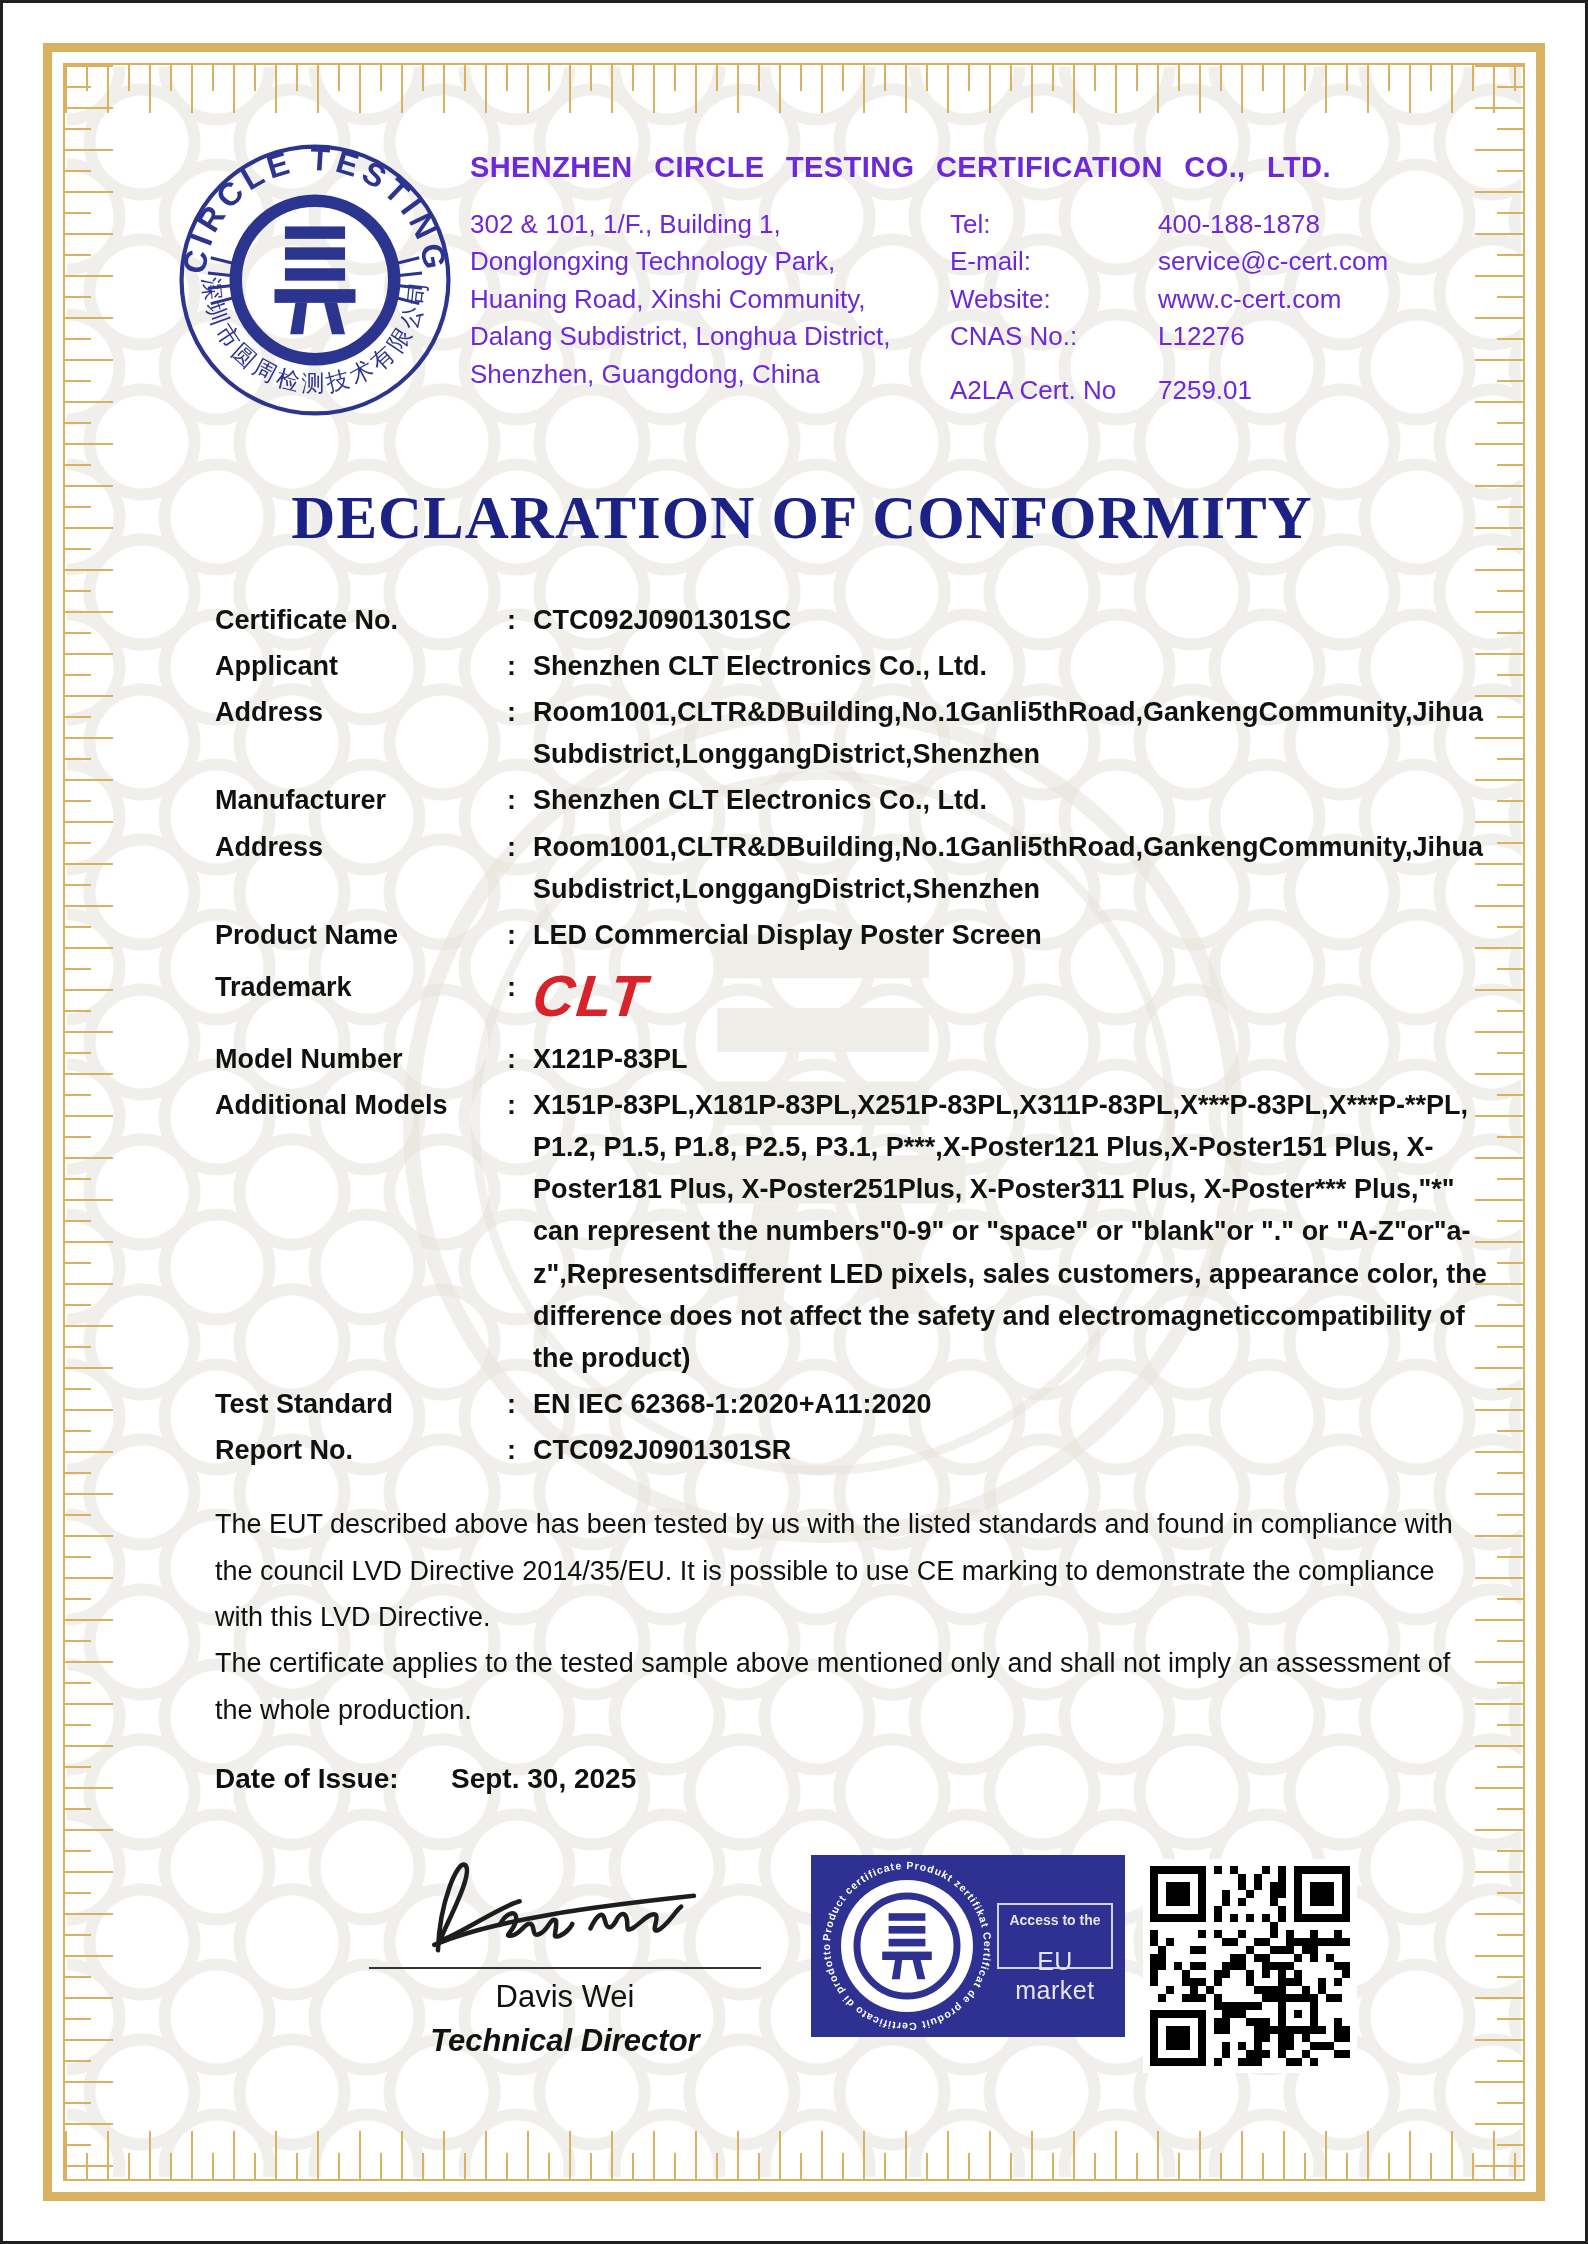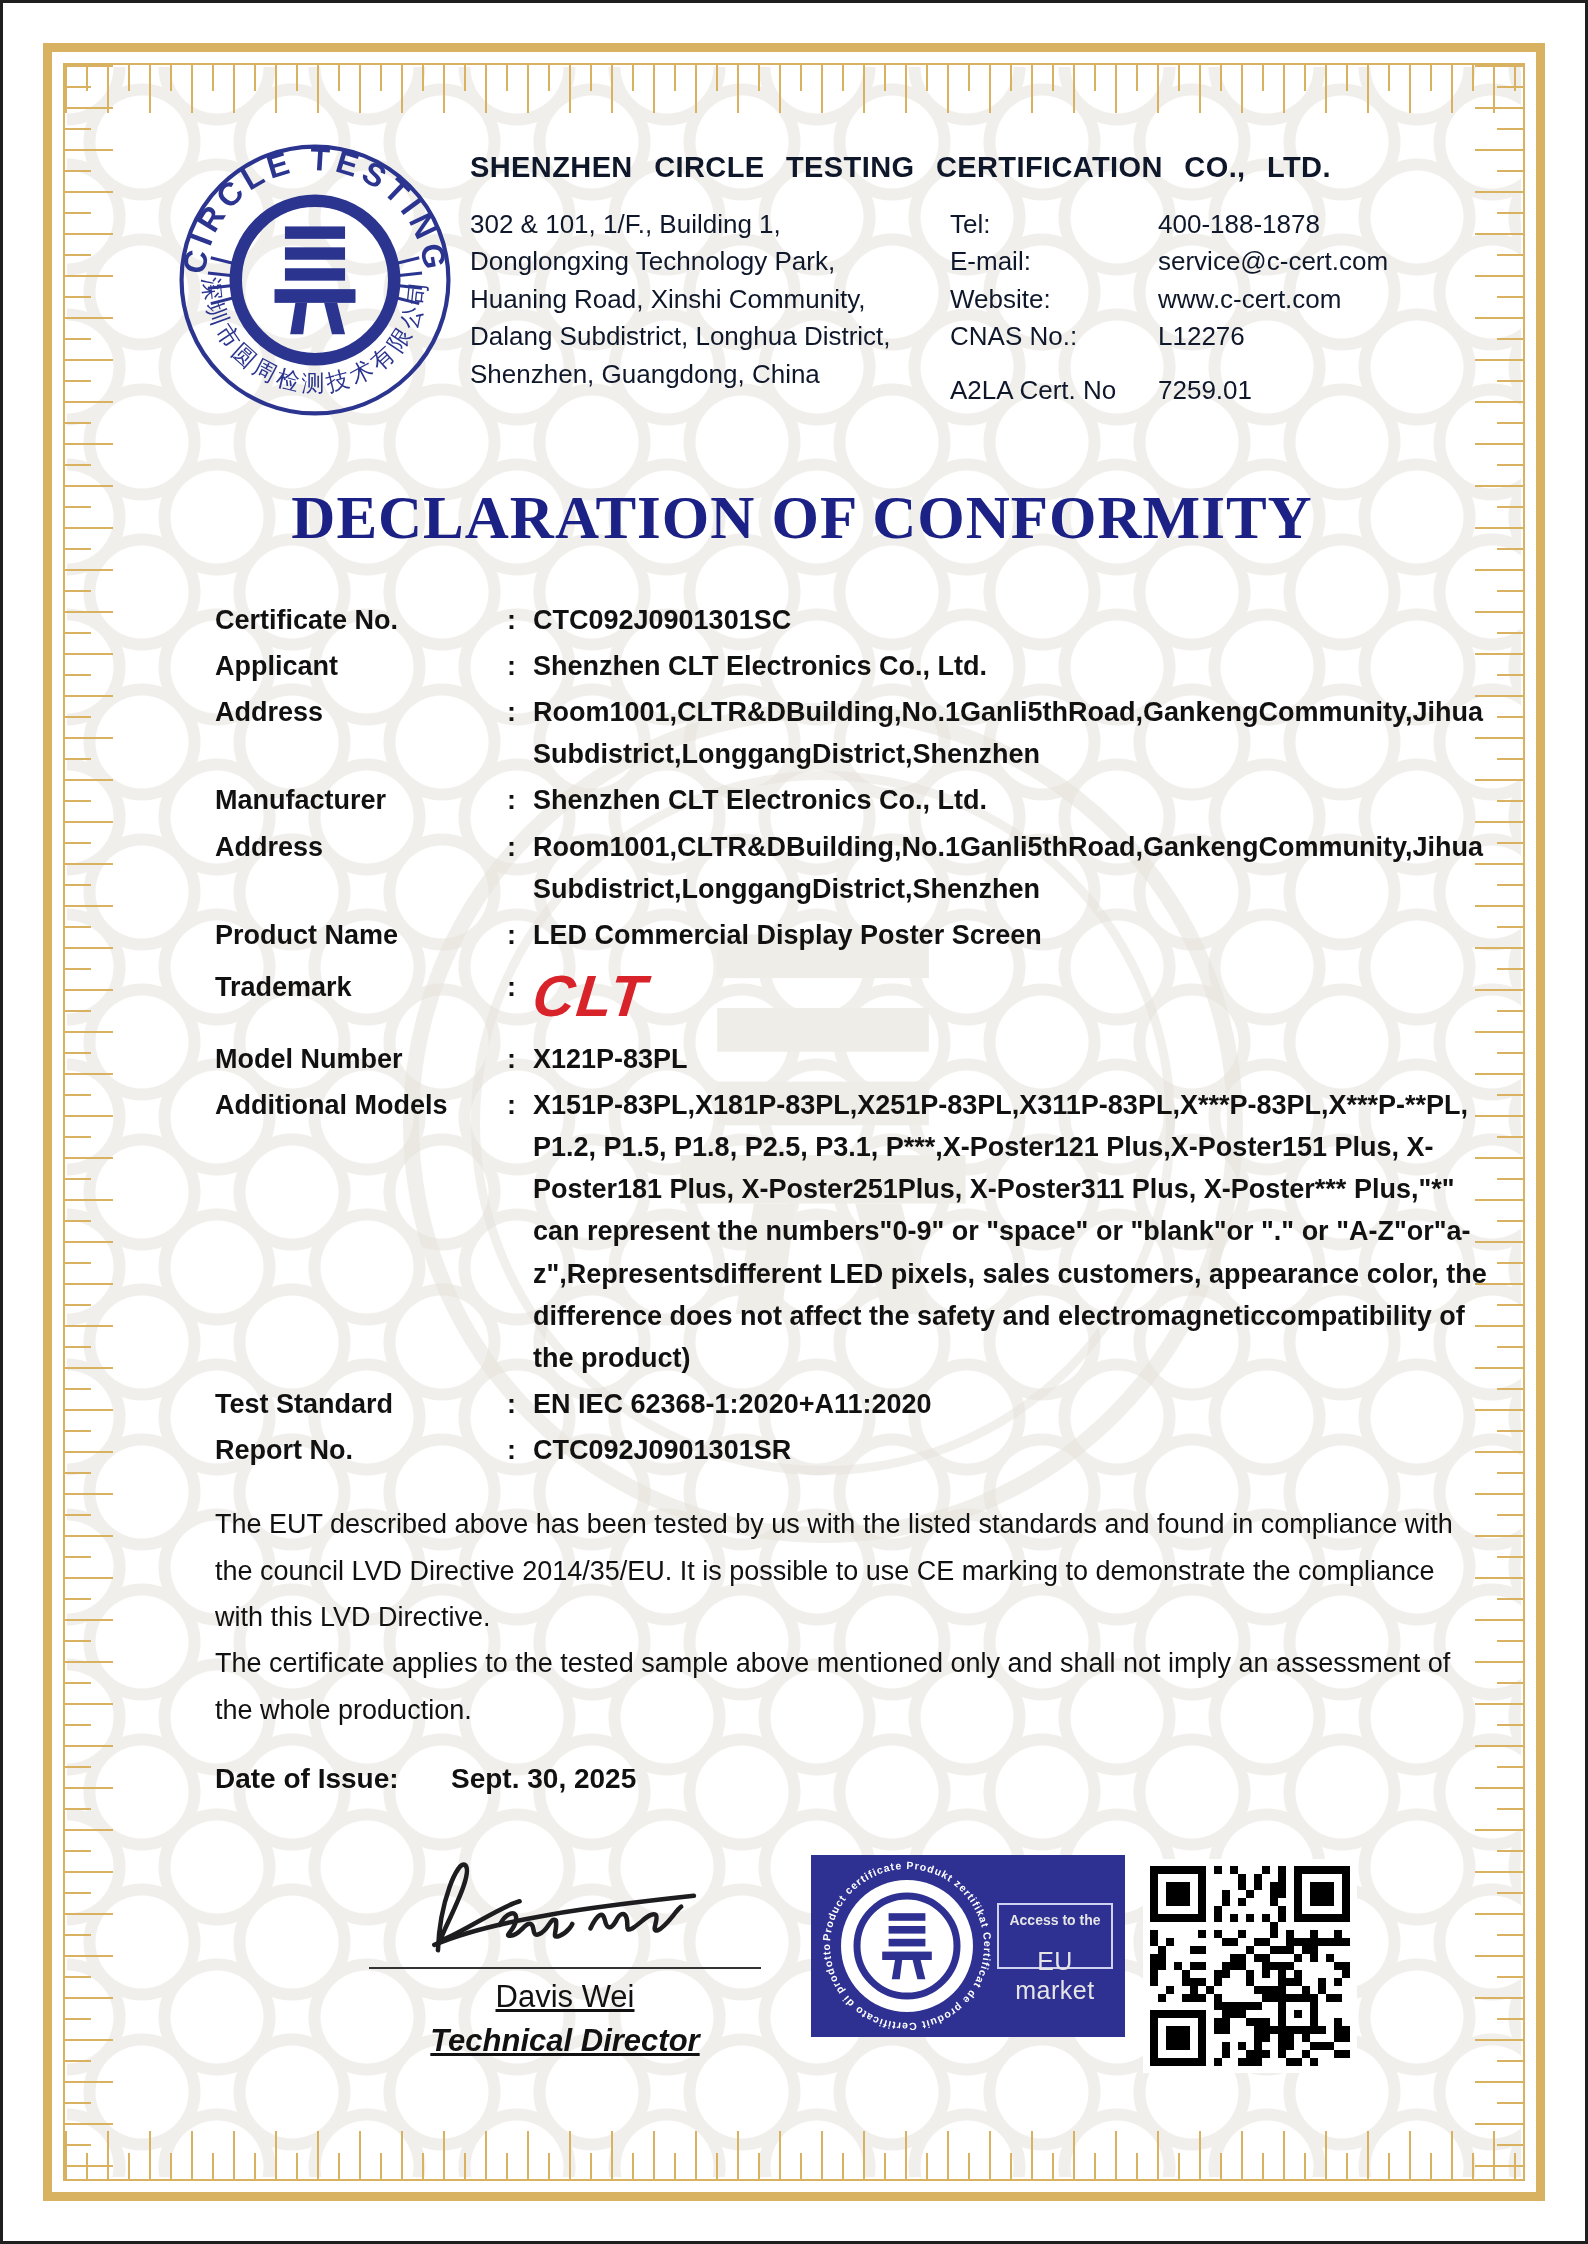--- a/index.html
+++ b/index.html
@@ -39,21 +39,21 @@
     background-position:0 0,75px 75px;
   }
   .wm-center { position:absolute; left:820px; top:1120px; width:840px; height:840px;
     transform:translate(-50%,-50%); border:16px solid rgba(230,226,219,.55); border-radius:50%; z-index:0; }
   .wm-center::after { content:""; position:absolute; inset:52px; border:9px solid rgba(230,226,219,.5); border-radius:50%; }
   .wm-glyph { position:absolute; left:820px; top:1120px; transform:translate(-50%,-50%); z-index:0; color:#efede8; }
   
   .content { position:absolute; left:115px; top:0; width:1368px; z-index:1; }
   .header { display:flex; margin:138px 0 0 58px; }
   .seal { width:278px; height:278px; flex:0 0 278px; color:#2b3590; }
-  .header-text { flex:1; padding:10px 0 0 16px; color:#0f172a; }
+  .header-text { flex:1; padding:10px 0 0 16px; color:#6d28d9; }
   .company-name { font-size:29px; font-weight:bold; letter-spacing:.4px; word-spacing:13px; }
   .header-cols { display:flex; margin-top:22px; }
   .hq-address { width:480px; font-size:26px; line-height:1.44; }
   .contacts { flex:1; font-size:26px; }
   .contact-row { display:flex; line-height:1.44; }
   .contact-row.gap { margin-top:16px; }
   .contact-label { width:208px; }
   .doc-title { margin-top:64px; text-align:center; font-family:"Liberation Serif", serif;
     font-weight:bold; font-size:61px; color:#1c2185; letter-spacing:1px; }
   .details { margin:46px 0 0 97px; width:1272px; }
@@ -61,21 +61,21 @@
   .drow.tm { align-items:flex-start; margin:10px 0; }
   .dlabel { width:292px; flex:0 0 292px; }
   .dcolon { width:26px; flex:0 0 26px; }
   .dvalue { flex:1; overflow-wrap:anywhere; }
   .clt-logo { display:inline-block; font-size:58px; font-weight:800; font-style:italic;
     color:#d8232a; letter-spacing:2px; line-height:1.05; transform:skewX(-6deg); }
   .paras { margin:30px 0 0 97px; width:1272px; font-size:27px; line-height:1.72; }
   .issue-row { display:flex; margin:30px 0 0 97px; font-size:28px; font-weight:bold; }
   .issue-label { width:236px; }
   
-  .sig-block { position:absolute; left:352px; top:1842px; width:420px; z-index:1; text-align:center;text-decoration:underline; }
+  .sig-block { position:absolute; left:352px; top:1842px; width:420px; z-index:1; text-align:center; }
   .sig-svg { width:370px; height:118px; }
   .sig-line { border-top:2px solid #333; width:392px; margin:0 auto; }
   .sig-name { font-size:31px; margin-top:10px; }
   .sig-title { font-size:31px; font-weight:bold; font-style:italic; margin-top:8px; }
   .eu-badge { position:absolute; left:808px; top:1852px; width:314px; height:182px;
     background:#2e3192; z-index:1; }
   .eu-badge svg { position:absolute; inset:0; }
   .eu-box { position:absolute; left:186px; top:48px; width:116px; height:66px;
     border:2px solid #cfd2ee; color:#e5e5e5; text-align:center; }
   .eu-box-line1 { font-size:14px; font-weight:bold; margin-top:7px; }

